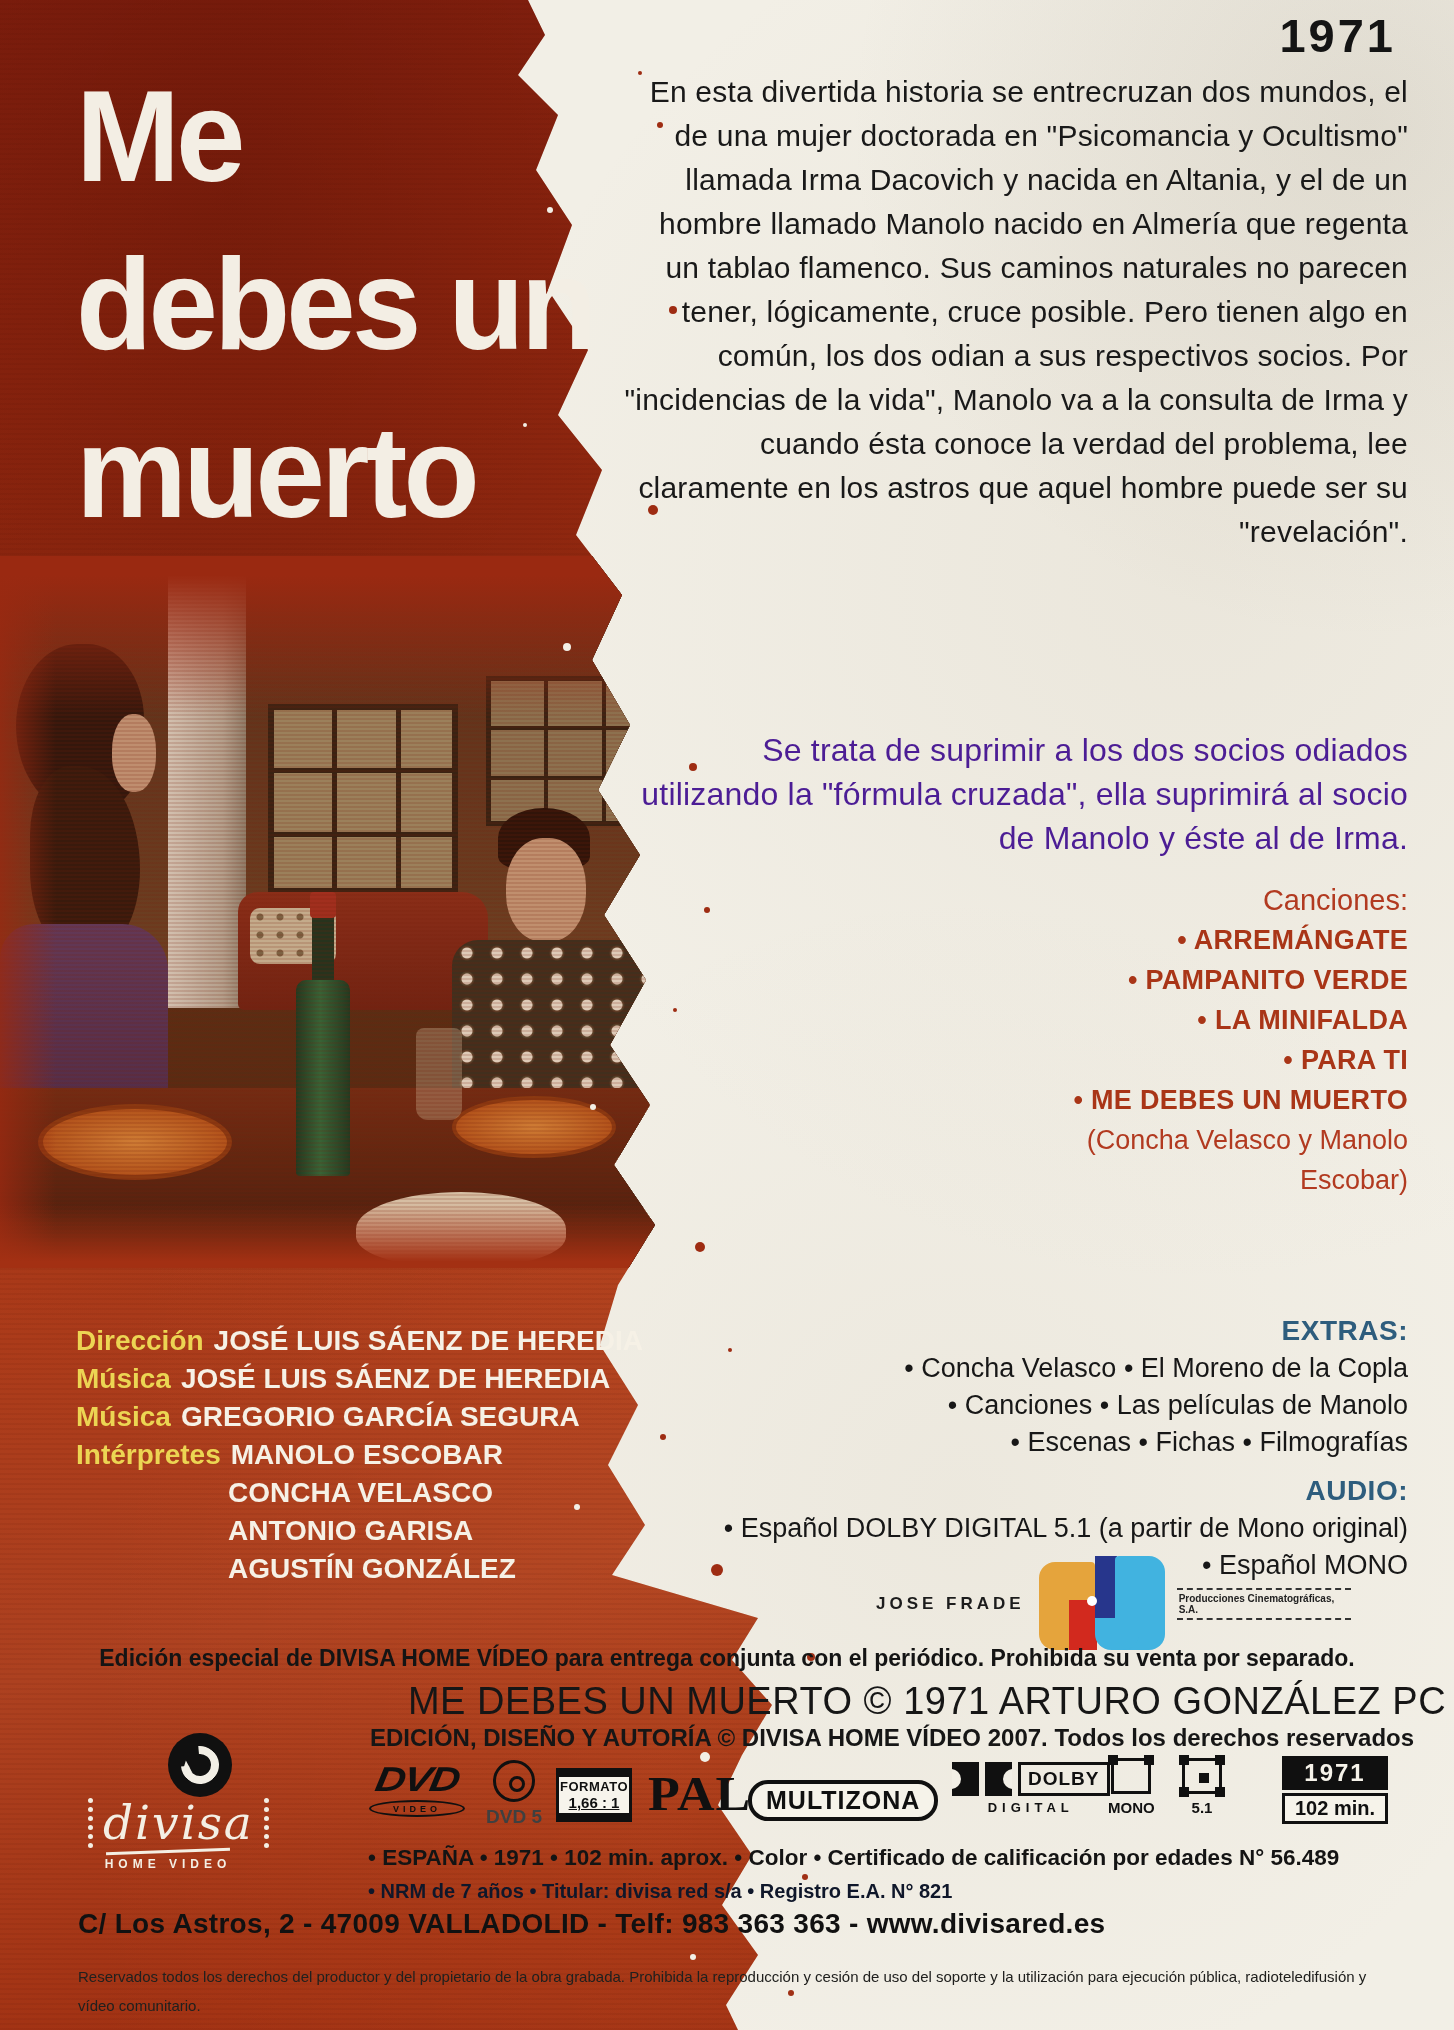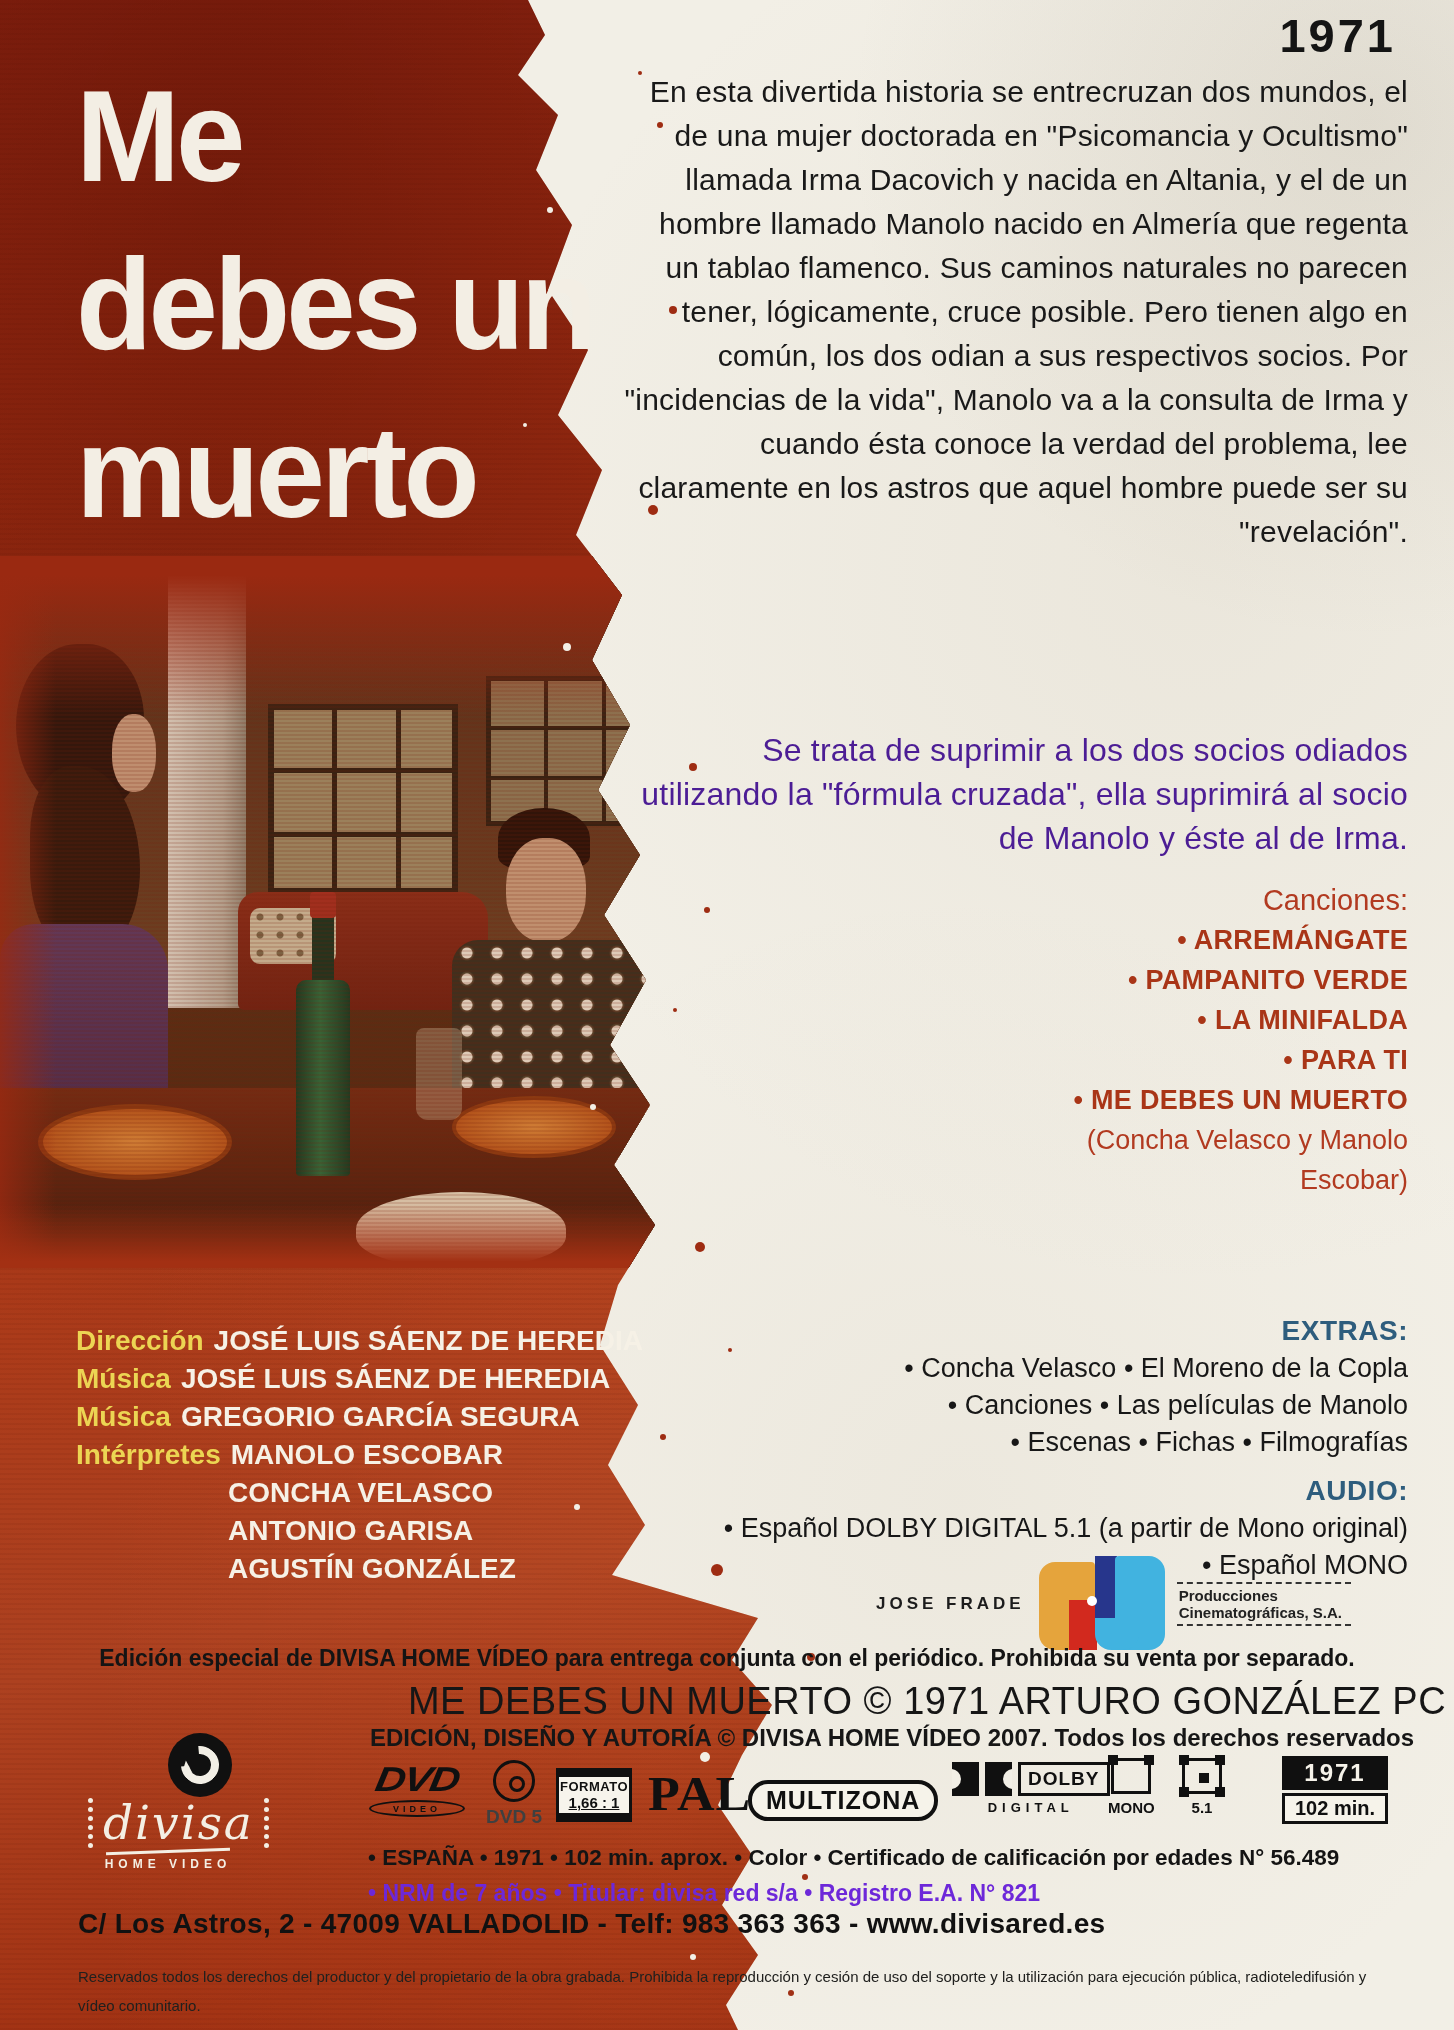--- a/index.html
+++ b/index.html
@@ -108,30 +108,30 @@
   .frade{position:absolute;left:876px;top:1556px;z-index:4;display:flex;align-items:center;}
   .frade-name{font-size:17px;font-weight:bold;letter-spacing:4px;color:#1c1c1c;margin-right:14px;}
   .frade-mark{position:relative;width:128px;height:96px;}
   .frade-mark span{position:absolute;display:block;}
   .fm-orange{left:0;top:6px;width:56px;height:88px;background:#e5a43c;border-radius:16px 4px 4px 16px;}
   .fm-red{left:30px;top:44px;width:28px;height:50px;background:#d2291e;}
   .fm-navy{left:56px;top:0;width:22px;height:64px;background:#27368c;}
   .fm-cyan{left:76px;top:0;width:50px;height:94px;background:#41b3e0;border-radius:4px 16px 16px 4px;}
   .fm-cyan2{left:56px;top:62px;width:44px;height:32px;background:#41b3e0;border-radius:0 0 16px 16px;}
   .fm-dot{left:48px;top:40px;width:10px;height:10px;background:#fff;border-radius:50%;}
-  .frade-cap{margin-left:10px;font-size:15px;font-weight:bold;color:#222;border-top:2px dashed #333;border-bottom:2px dashed #333;padding:3px 2px;max-width:170px;}
+  .frade-cap{margin-left:10px;font-size:10px;font-weight:bold;color:#222;border-top:2px dashed #333;border-bottom:2px dashed #333;padding:3px 2px;max-width:170px;}
 
   
   .foot{position:absolute;z-index:5;}
   .edition-note{left:0;right:0;top:1645px;text-align:center;font-size:23px;font-weight:bold;color:#141414;}
   .copy-film{left:0;right:0;top:1680px;padding-left:400px;text-align:center;font-size:38px;color:#161616;letter-spacing:.5px;}
   .copy-edition{left:0;right:0;top:1724px;padding-left:330px;text-align:center;font-size:24px;font-weight:bold;color:#161616;}
 
   .tech1{left:368px;top:1845px;font-size:22.5px;font-weight:bold;color:#141414;}
-  .tech2{left:368px;top:1880px;font-size:23px;font-weight:bold;color:#6d28d9;}
+  .tech2{left:368px;top:1880px;font-size:20px;font-weight:bold;color:#0f172a;}
   .address{left:78px;top:1908px;font-size:28px;font-weight:bold;color:#111;letter-spacing:.3px;}
   .legal{left:78px;top:1962px;width:1310px;font-size:15px;line-height:29px;color:#20201e;}
 
   
   .logos *{box-sizing:border-box;}
   .greendot{position:absolute;left:168px;top:1733px;width:64px;height:64px;background:#101010;border-radius:50%;z-index:5;}
   .greendot i{position:absolute;left:13px;top:13px;width:38px;height:38px;border:8px solid #f2efe6;border-radius:50%;border-left-color:transparent;transform:rotate(40deg);}
   .greendot b{position:absolute;left:8px;top:30px;width:0;height:0;border:7px solid transparent;border-right-color:#f2efe6;transform:rotate(-28deg);}
 
   .dvdlogo{position:absolute;left:352px;top:1762px;z-index:5;color:#101010;text-align:center;width:130px;}

